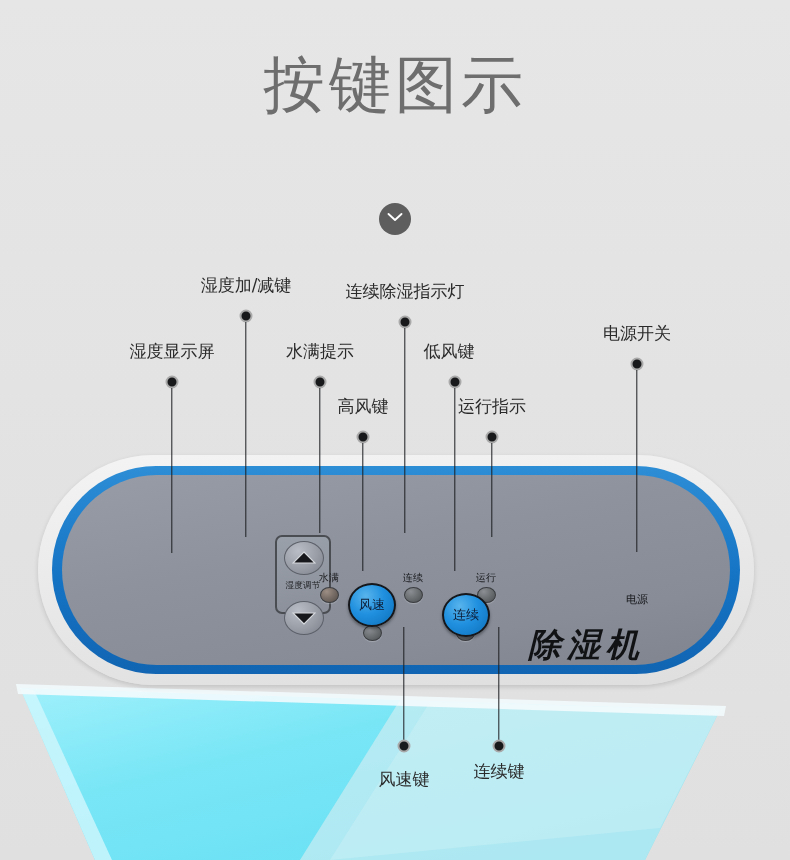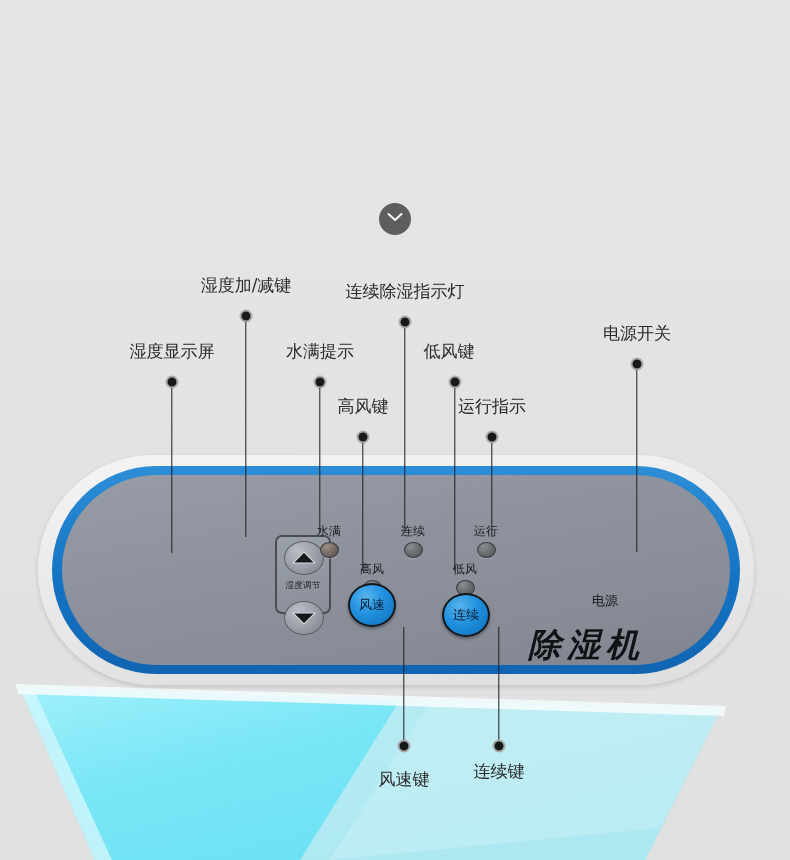--- a/index.html
+++ b/index.html
@@ -119,23 +119,24 @@
   #hum-label{
     position:absolute; left:0; top:43px; width:100%;
     text-align:center; font-size:8.5px; color:#1d1f22;
     letter-spacing:.2px;
     font-family:"DejaVu Sans",sans-serif;
   }
 
   
   .lamp-grp{ position:absolute; width:40px; text-align:center; }
   .lamp-cap{
-    font-size:12px; color:#191a1d; letter-spacing:.3px;
+    font-size:10px; color:#191a1d; letter-spacing:.3px;
     margin-bottom:2px;
     font-family:Liberation Sans, sans-serif;
+    margin-top:48px;
   }
   .lamp{
     width:19px; height:16px; margin:0 auto;
     border-radius:50%;
     background:radial-gradient(ellipse at 34% 26%,#8b8f93 0%,#6d7174 45%,#4b4e51 100%);
     border:1px solid #3a3c3f;
     box-shadow:0 1px 1px rgba(255,255,255,.25);
   }
   .lamp.warm{
     background:radial-gradient(ellipse at 34% 26%,#9c8e84 0%,#7a6f68 45%,#524a46 100%);
@@ -160,21 +161,21 @@
     border-radius:50%;
     background:radial-gradient(ellipse at 36% 26%,#e87a45 0%,#d2551f 45%,#b33d11 100%);
     border:2px solid #17181a;
     display:flex; align-items:center; justify-content:center;
     color:#1a1208; font-size:15px;
     font-family:"DejaVu Sans",sans-serif;
     box-shadow:0 2px 4px rgba(0,0,0,.4);
   }
   #power-cap{
     position:absolute; left:530px; top:117px; width:56px;
-    text-align:left; font-size:13px; color:#16171a;
+    text-align:right; font-size:11px; color:#16171a;
     font-family:"DejaVu Sans",sans-serif;
   }
   #brand{
     position:absolute; left:466px; top:148px;
     font-size:33px; color:#111214; letter-spacing:6px;
     font-family:"DejaVu Serif","Liberation Serif",serif;
     font-style:italic; font-weight:700;
   }
 
   
@@ -196,20 +197,21 @@
     transform:translateX(-50%);
   }
   .co-text.below{ transform:translate(-50%,0); }
 </style>
 </head>
 <body>
 
 <div id="stage">
 
   <div id="header">
+    <div id="hdr-title">按键图示</div>
   </div>
   <div id="hdr-chev">
     <svg width="16" height="11" viewBox="0 0 16 11">
       <path d="M1.5 2 L8 8 L14.5 2" fill="none" stroke="#ffffff" stroke-width="1.9" stroke-linecap="round" stroke-linejoin="round"></path>
     </svg>
   </div>
 
   <div id="body-cyan">
     <svg width="790" height="200" viewBox="0 0 790 200">
       <defs>

